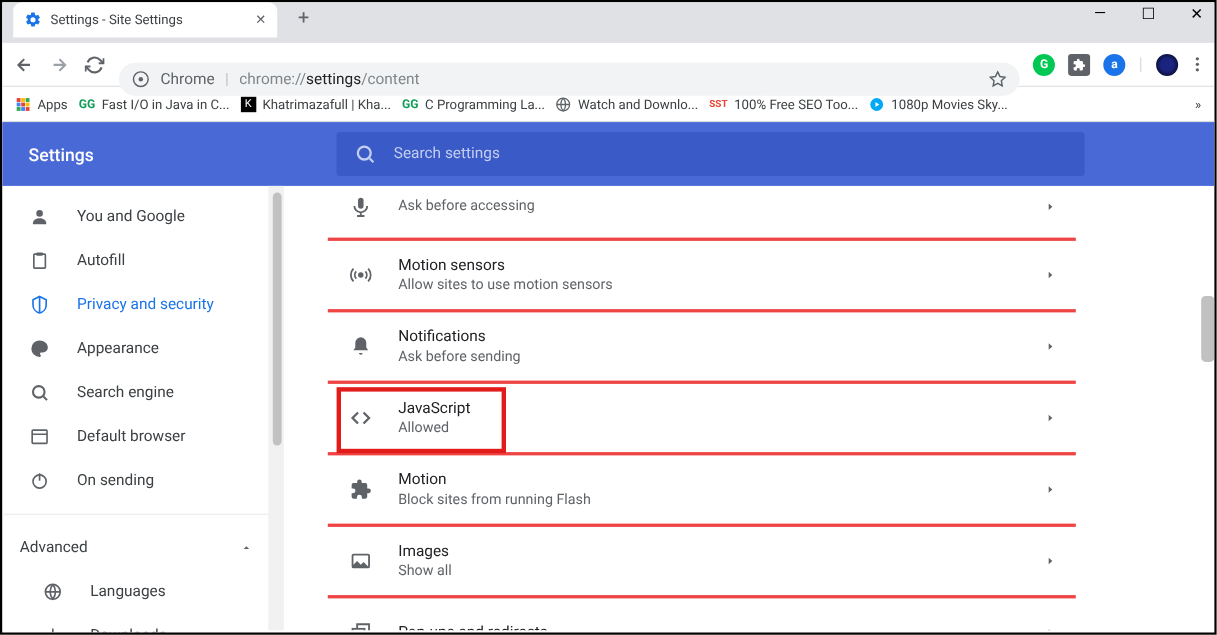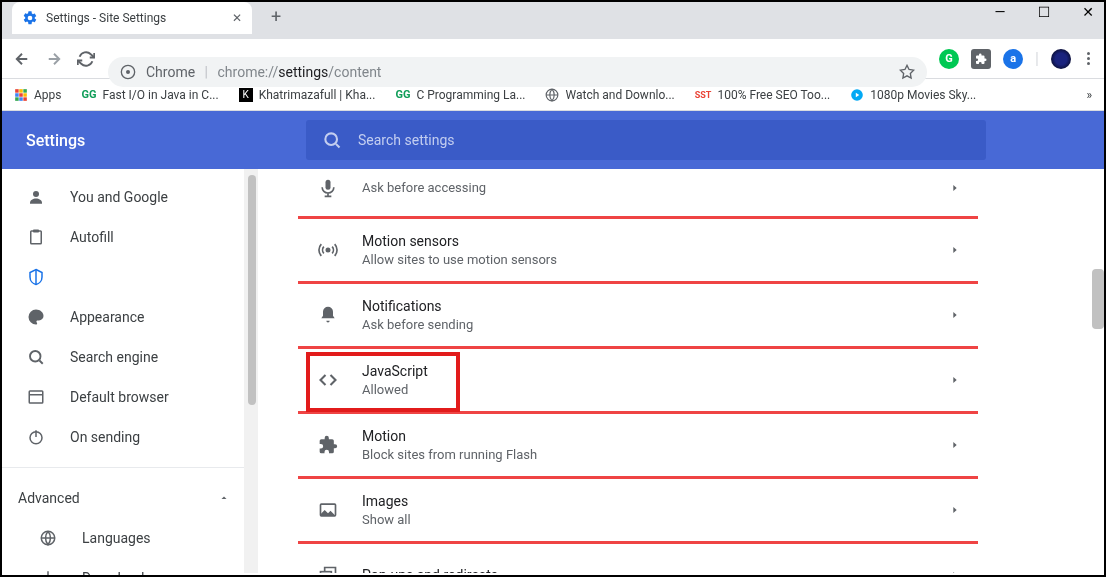--- a/index.html
+++ b/index.html
@@ -15,21 +15,21 @@
     .toolbar { height: 40px; background: #fff; display: flex; align-items: center; padding: 0 10px; gap: 12px; border-bottom: 1px solid #dadce0; }
     .nav-icon { width: 20px; height: 20px; color: #5f6368; cursor: pointer; display: flex; align-items: center; justify-content: center; }
     .url-bar { flex: 1; height: 30px; background: #f1f3f4; border-radius: 15px; display: flex; align-items: center; padding: 0 12px; gap: 10px; font-size: 14px; color: #5f6368; margin-top: 26px; }
     .url-host { color: #202124; }
     .url-rest { color: #80868b; }
     .ext-icons { display: flex; gap: 12px; align-items: center; }
     .ext-icon { width: 20px; height: 20px; border-radius: 50%; display: flex; align-items: center; justify-content: center; font-size: 11px; font-weight: bold; }
     .menu-dots { cursor: pointer; color: #5f6368; display: flex; flex-direction: column; gap: 2px; padding: 4px; }
     .menu-dots span { width: 3px; height: 3px; background: #5f6368; border-radius: 50%; }
     
-    .bookmark-bar { height: 32px; background: #fff; display: flex; align-items: center; padding: 0 12px; gap: 20px; font-size: 12px; color: #3c4043; border-bottom: 1px solid #dadce0; }
+    .bookmark-bar { height: 32px; background: #fff; display: flex; align-items: center; padding: 0 12px; gap: 10px; font-size: 12px; color: #3c4043; border-bottom: 1px solid #dadce0; }
     .bookmark { display: flex; align-items: center; gap: 6px; cursor: pointer; white-space: nowrap; }
     .bookmark-overflow { margin-left: auto; cursor: pointer; }
     
     .blue-header { height: 58px; background: #4869d6; display: flex; align-items: center; padding: 0 24px; }
     .blue-title { color: #fff; font-size: 16px; font-weight: 500; width: 280px; }
     .search-box { flex: 0 0 680px; height: 40px; background: #3a5bc7; border-radius: 3px; display: flex; align-items: center; padding: 0 16px; gap: 16px; }
     .search-box input { background: transparent; border: none; outline: none; color: #c3cef0; font-size: 14px; flex: 1; }
     .search-box input::placeholder { color: #c3cef0; }
     
     .content { display: flex; height: 404px; }
@@ -219,20 +219,21 @@
         </span>
       <span class="side-item-label">Autofill</span>
     </div>
     <div class="side-item active">
       <span class="side-icon">
           <svg width="18" height="18" viewBox="0 0 24 24" fill="none" stroke="#1a73e8" stroke-width="2">
             <path d="M12 2l8 4v6c0 5-3.5 9-8 10-4.5-1-8-5-8-10V6l8-4z"></path>
             <path d="M12 2v20"></path>
           </svg>
         </span>
+      <span class="side-item-label">Privacy and security</span>
     </div>
     <div class="side-item">
       <span class="side-icon">
           <svg width="18" height="18" viewBox="0 0 24 24" fill="#5f6368">
             <path d="M12 2a10 10 0 0 0 0 20c1 0 1.5-.8 1.5-1.5 0-.5-.2-.9-.5-1.2-.3-.3-.5-.7-.5-1.2 0-1 .8-1.6 1.7-1.6H16a6 6 0 0 0 6-6c0-4.6-4.5-8.5-10-8.5z"></path>
           </svg>
         </span>
       <span class="side-item-label">Appearance</span>
     </div>
     <div class="side-item">

